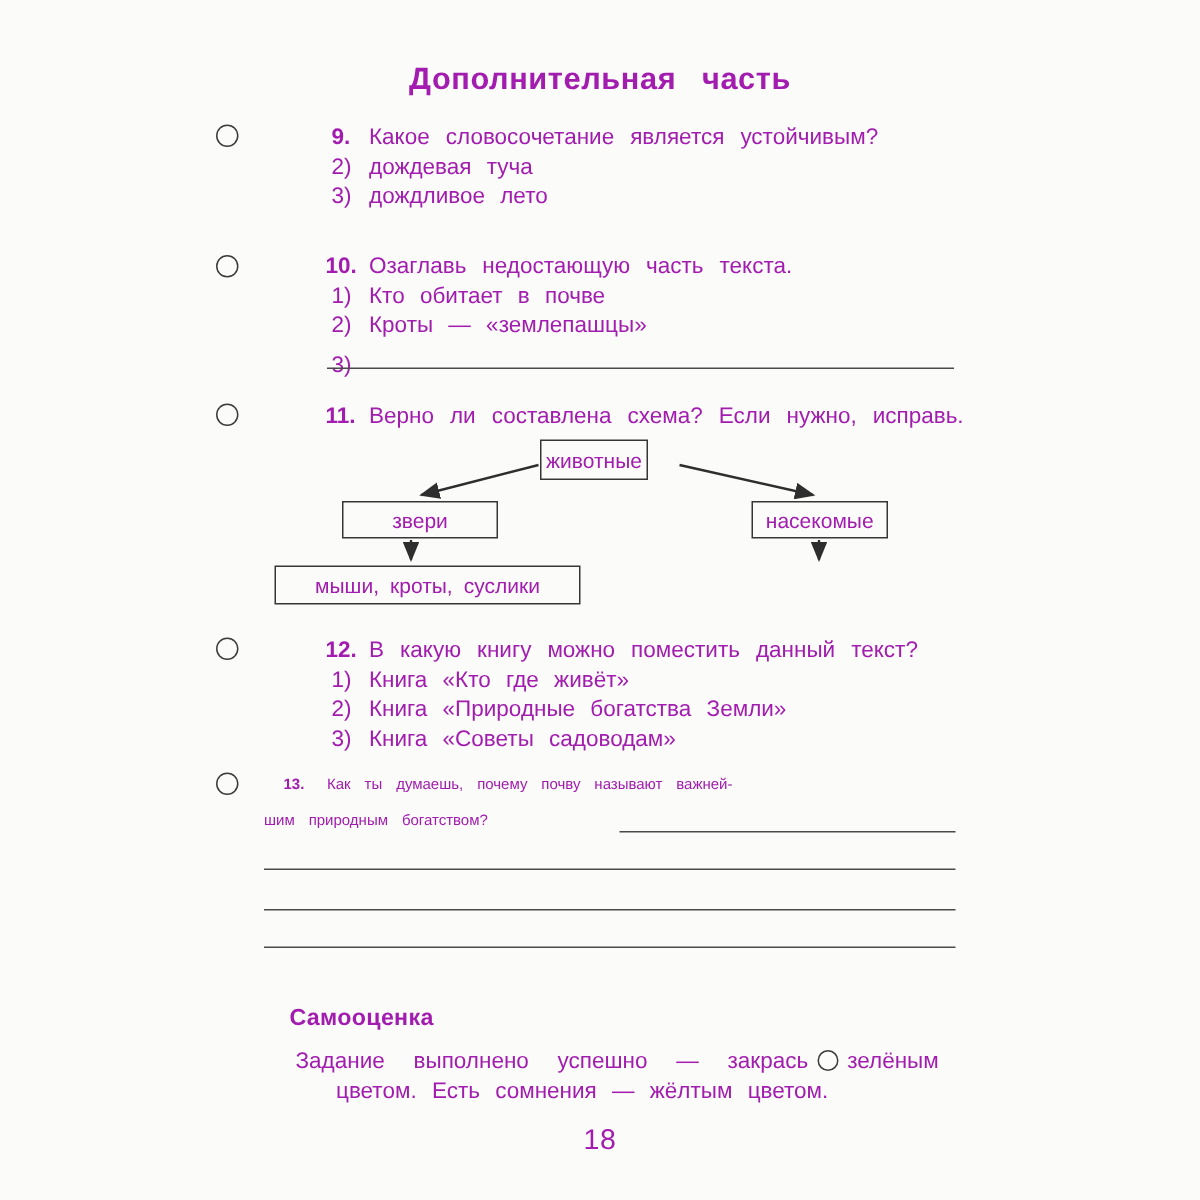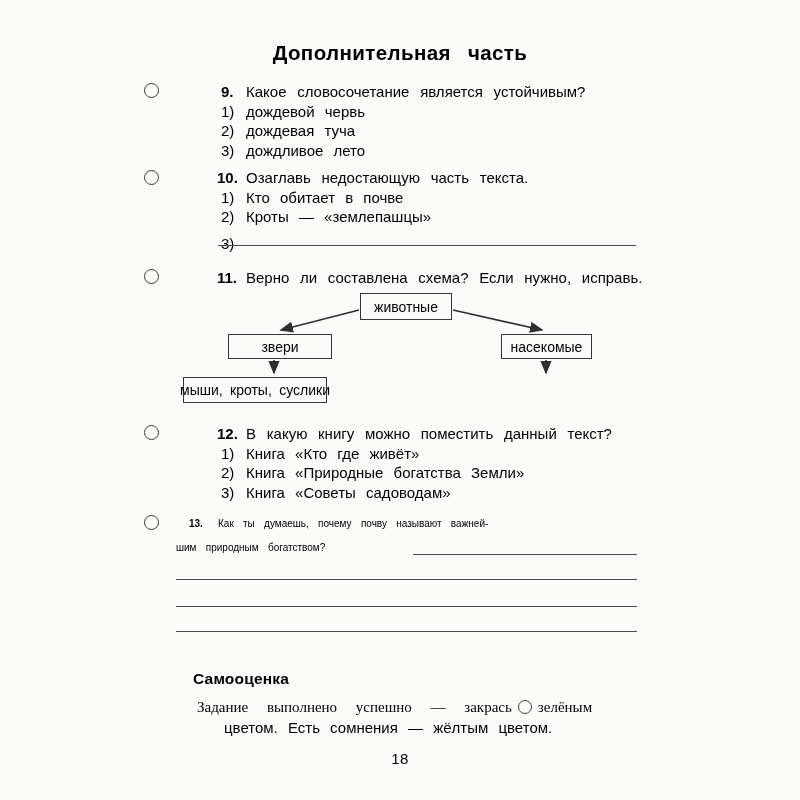--- a/index.html
+++ b/index.html
@@ -1,20 +1,20 @@
 <!DOCTYPE html>
 <html><head>
 <meta charset="utf-8">
 <style>
   html,body { margin:0; padding:0; background:#ffffff; }
   .page {
     position:relative; width:800px; height:800px;
     background:#fbfbf9; overflow:hidden;
     font-family:"Liberation Sans","DejaVu Sans",sans-serif;
-    color:#000000;
+    color:#a21caf;
   }
   .title {
     position:absolute; top:41px; left:0; width:100%;
     text-align:center; font-size:20.5px; font-weight:700;
     letter-spacing:0.4px; word-spacing:11px; white-space:nowrap;
   }
   .check-circle {
     position:absolute; left:144px; width:15px; height:15px;
     box-sizing:border-box; border:1.8px solid #3b3b3b; border-radius:50%;
     background:transparent;
@@ -33,42 +33,39 @@
   .abs-row { position:absolute; font-size:10px; line-height:19.5px; white-space:nowrap; }
   .answer-line { position:absolute; height:0; border-top:1.5px solid #4a4a4a; }
   .diagram { position:absolute; left:160px; top:285px; width:500px; height:125px; }
   .arrows { position:absolute; left:0; top:0; }
   .dbox {
     position:absolute; box-sizing:border-box; border:1.6px solid #363636;
     background:#fbfbf9; display:flex; align-items:center; justify-content:center;
     font-size:14px; word-spacing:3.5px; white-space:nowrap;
   }
   .sa-heading { position:absolute; left:193px; top:670px; font-size:15.5px; font-weight:700; letter-spacing:0.2px; }
-  .sa-line1 { position:absolute; left:197px; top:699px; font-size:15px; word-spacing:15px; white-space:nowrap;font-family:Liberation Serif, serif; }
+  .sa-line1 { position:absolute; left:197px; top:699px; font-size:15px; word-spacing:15px; white-space:nowrap; }
   .sa-line2 { position:absolute; left:176px; top:719px; font-size:15px; word-spacing:6px; white-space:nowrap;margin-left:48px; }
   .inline-circle {
     display:inline-block; width:14px; height:14px; box-sizing:border-box;
     border:1.6px solid #3b3b3b; border-radius:50%; vertical-align:-2px; margin:0 6px;
   }
-  .page-number { position:absolute; top:750px; left:0; width:100%; text-align:center; font-size:15px; letter-spacing:0.5px; }
+  .page-number { position:absolute; top:750px; left:0; width:100%; text-align:center; font-size:19px; letter-spacing:0.5px; }
 </style>
 </head>
 <body>
 
 <div class="page">
 
   <div class="title">Дополнительная  часть</div>
 
   <span class="check-circle" style="top:83px"></span>
   <div class="qblock" style="top:82px">
     <div class="row">
       <span class="lbl num one">9.</span><span class="qtext">Какое словосочетание является устойчивым?</span>
-    </div>
-    <div class="row">
-      <span class="lbl one">1)</span><span class="opt-text">дождевой червь</span>
     </div>
     <div class="row">
       <span class="lbl one">2)</span><span class="opt-text">дождевая туча</span>
     </div>
     <div class="row">
       <span class="lbl one">3)</span><span class="opt-text">дождливое лето</span>
     </div>
   </div>
 
   <span class="check-circle" style="top:170px"></span>
@@ -100,24 +97,24 @@
       <defs>
         <marker id="ah" markerWidth="9" markerHeight="7" refX="7.5" refY="3.5" orient="auto">
           <path d="M0,0 L8.5,3.5 L0,7 Z" fill="#2e2e2e"></path>
         </marker>
       </defs>
       <line x1="199" y1="25" x2="121" y2="45" stroke="#2e2e2e" stroke-width="1.6" marker-end="url(#ah)"></line>
       <line x1="293" y1="25" x2="382" y2="45" stroke="#2e2e2e" stroke-width="1.6" marker-end="url(#ah)"></line>
       <line x1="114" y1="75" x2="114" y2="88" stroke="#2e2e2e" stroke-width="1.6" marker-end="url(#ah)"></line>
       <line x1="386" y1="75" x2="386" y2="88" stroke="#2e2e2e" stroke-width="1.6" marker-end="url(#ah)"></line>
     </svg>
-    <div class="dbox" style="left:200px; top:8px; width:92px; height:27px">животные</div>
+    <div class="dbox" style="left:200px; top:8px; width:72px; height:27px">животные</div>
     <div class="dbox" style="left:68px; top:49px; width:104px; height:25px">звери</div>
     <div class="dbox" style="left:341px; top:49px; width:91px; height:25px">насекомые</div>
-    <div class="dbox" style="left:23px; top:92px; width:144px; height:26px">мыши,  кроты,  суслики</div>
+    <div class="dbox" style="left:23px; top:92px; width:204px; height:26px">мыши,  кроты,  суслики</div>
   </div>
 
   <span class="check-circle" style="top:425px"></span>
   <div class="qblock" style="top:424px">
     <div class="row">
       <span class="lbl num">12.</span><span class="qtext">В какую книгу можно поместить данный текст?</span>
     </div>
     <div class="row">
       <span class="lbl one">1)</span><span class="opt-text">Книга «Кто где живёт»</span>
     </div>

